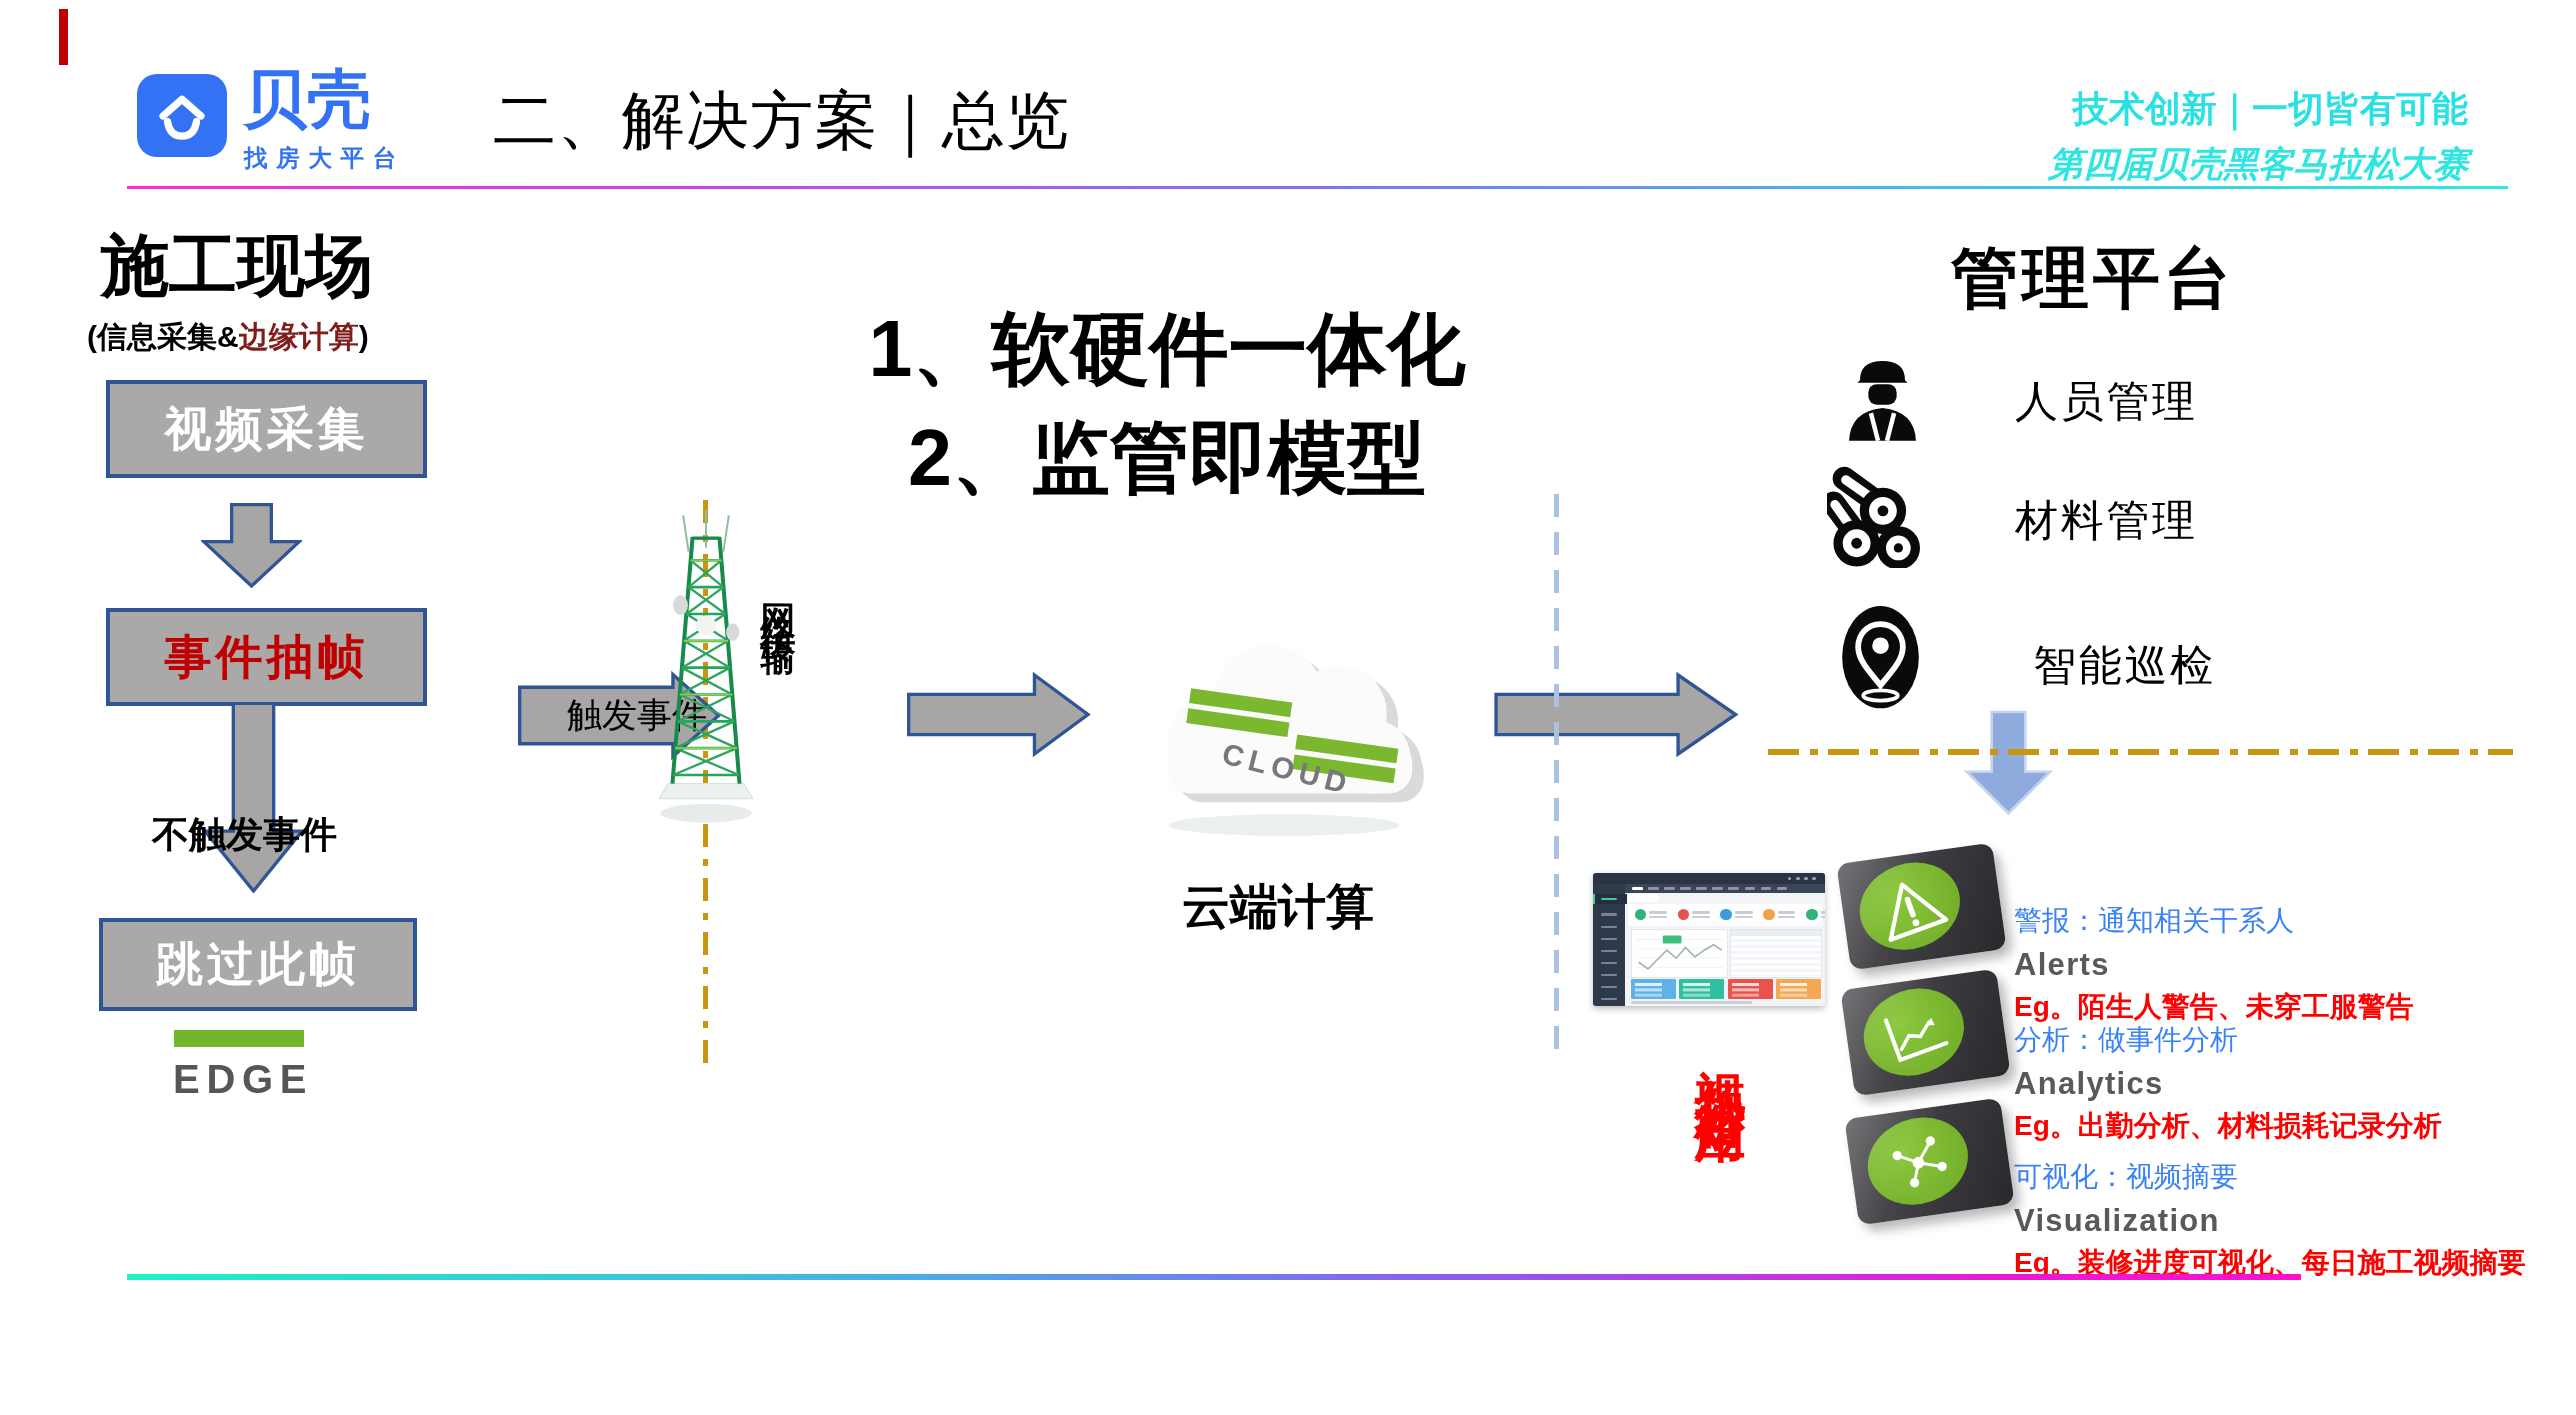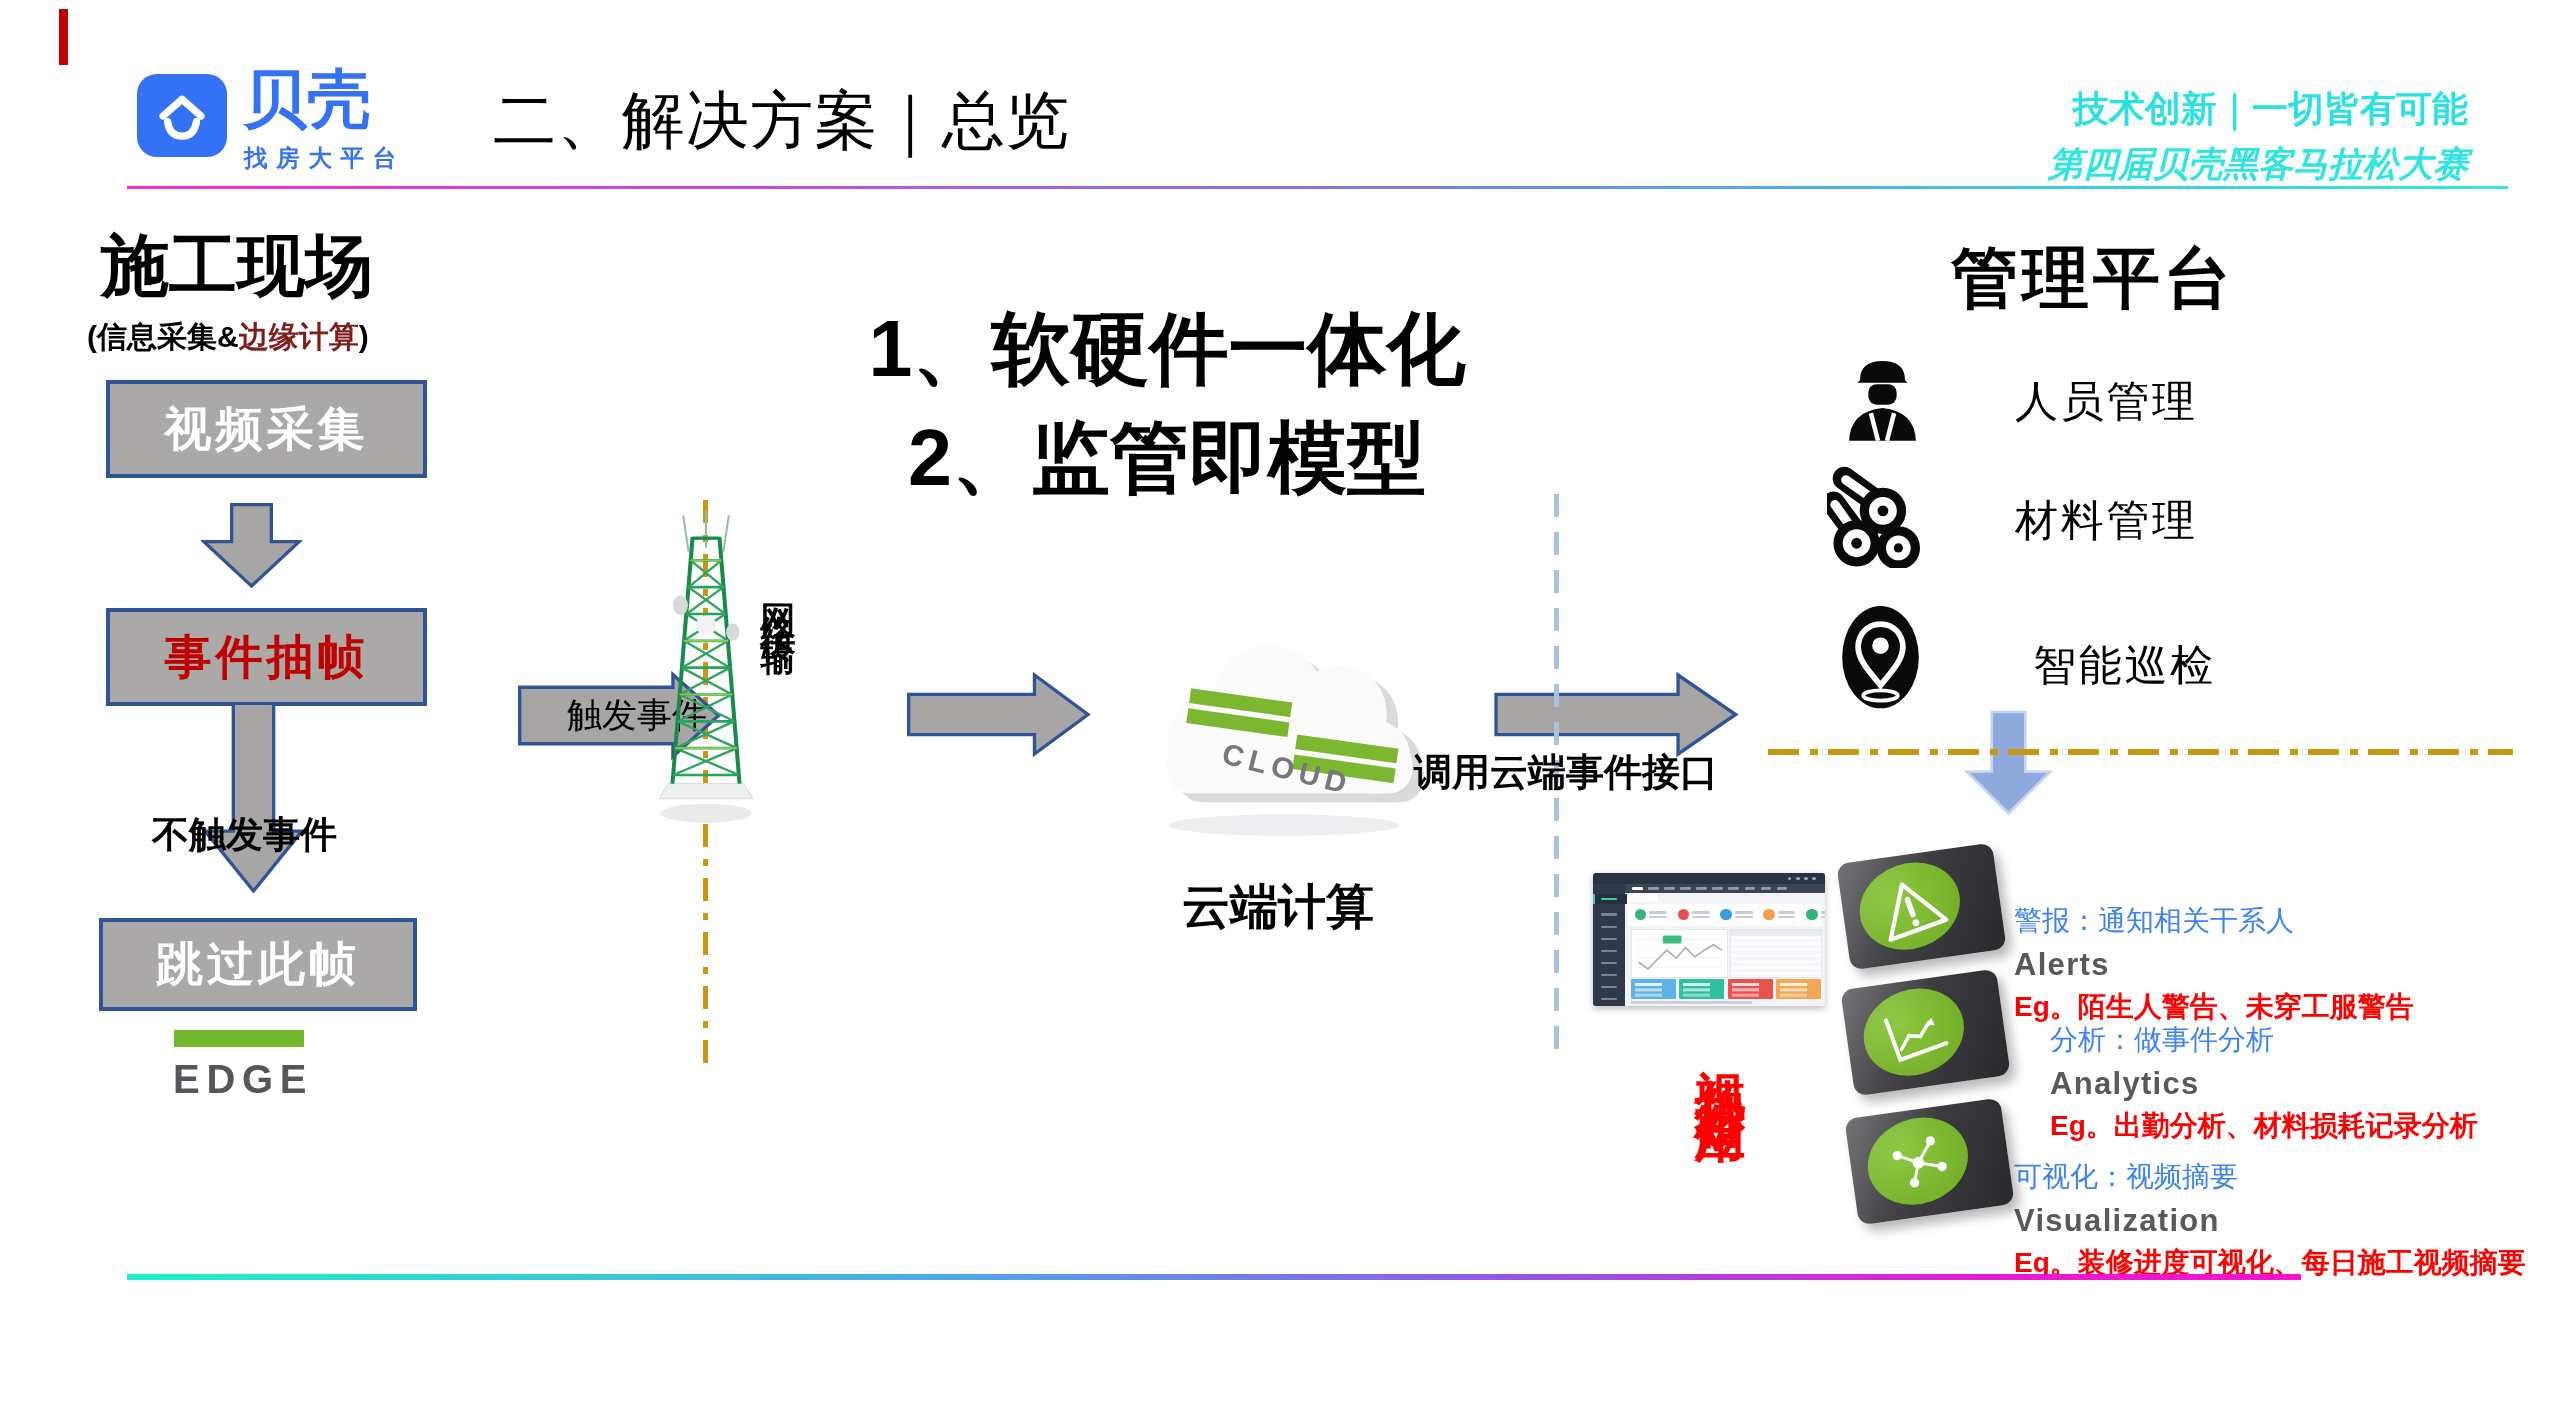--- a/index.html
+++ b/index.html
@@ -254,21 +254,20 @@
       <rect x="252" y="194" width="152" height="22"></rect>
       <rect x="252" y="224" width="152" height="22"></rect>
     </g>
     <text transform="rotate(14 230 250)" x="138" y="262" font-size="44" font-weight="700" fill="#76797B" letter-spacing="8">CLOUD</text>
   </svg>
   <div class="abs cloud-caption">云端计算</div>
 
   <svg class="abs rarr2" viewBox="0 0 368 130">
     <polygon points="4,35 276,35 276,6 362,65 276,124 276,95 4,95" fill="#A8A5A5" stroke="#2F5597" stroke-width="5"></polygon>
   </svg>
-  <div class="abs api-label">调用云端事件接口</div>
 
   <div class="abs platform-title">管理平台</div>
 
   <svg class="pit" style="left:1843px;top:352px;width:79px;height:90px;" viewBox="0 0 120 140">
     <path d="M25,44 Q25,14 60,14 Q95,14 95,44 L99,48 L21,48 Z" fill="#0A0A0A"></path>
     <rect x="38" y="50" width="44" height="32" rx="13" fill="#0A0A0A"></rect>
     <path d="M8,138 Q10,92 60,87 Q110,92 112,138 Z" fill="#0A0A0A"></path>
     <path d="M42,95 L53,138" stroke="#fff" stroke-width="7" fill="none"></path>
     <path d="M78,95 L67,138" stroke="#fff" stroke-width="7" fill="none"></path>
   </svg>
@@ -430,21 +429,21 @@
           <circle cx="96" cy="74" r="8" fill="#fff"></circle>
       </svg>
     </div>
   </div>
 
   <div class="out-block" style="top:902px;">
     <div class="out-title">警报：通知相关干系人</div>
     <div class="out-en">Alerts</div>
     <div class="out-eg">Eg。陌生人警告、未穿工服警告</div>
   </div>
-  <div class="out-block" style="top:1021px;margin-left:36px;">
+  <div class="out-block" style="top:1021px;">
     <div class="out-title">分析：做事件分析</div>
     <div class="out-en">Analytics</div>
     <div class="out-eg">Eg。出勤分析、材料损耗记录分析</div>
   </div>
   <div class="out-block" style="top:1158px;">
     <div class="out-title">可视化：视频摘要</div>
     <div class="out-en">Visualization</div>
     <div class="out-eg">Eg。装修进度可视化、每日施工视频摘要</div>
   </div>
 

